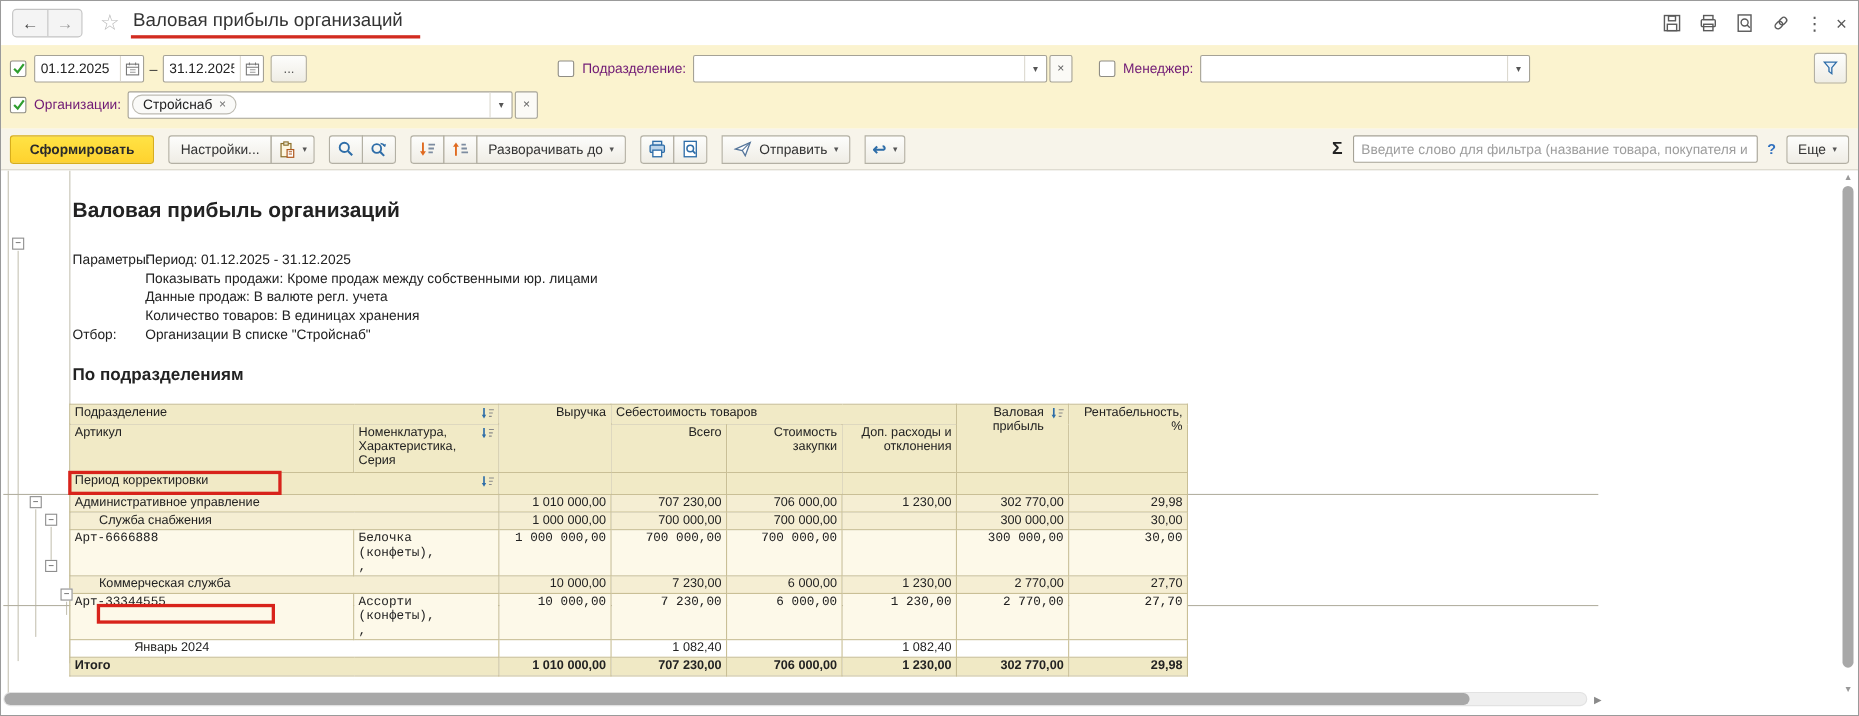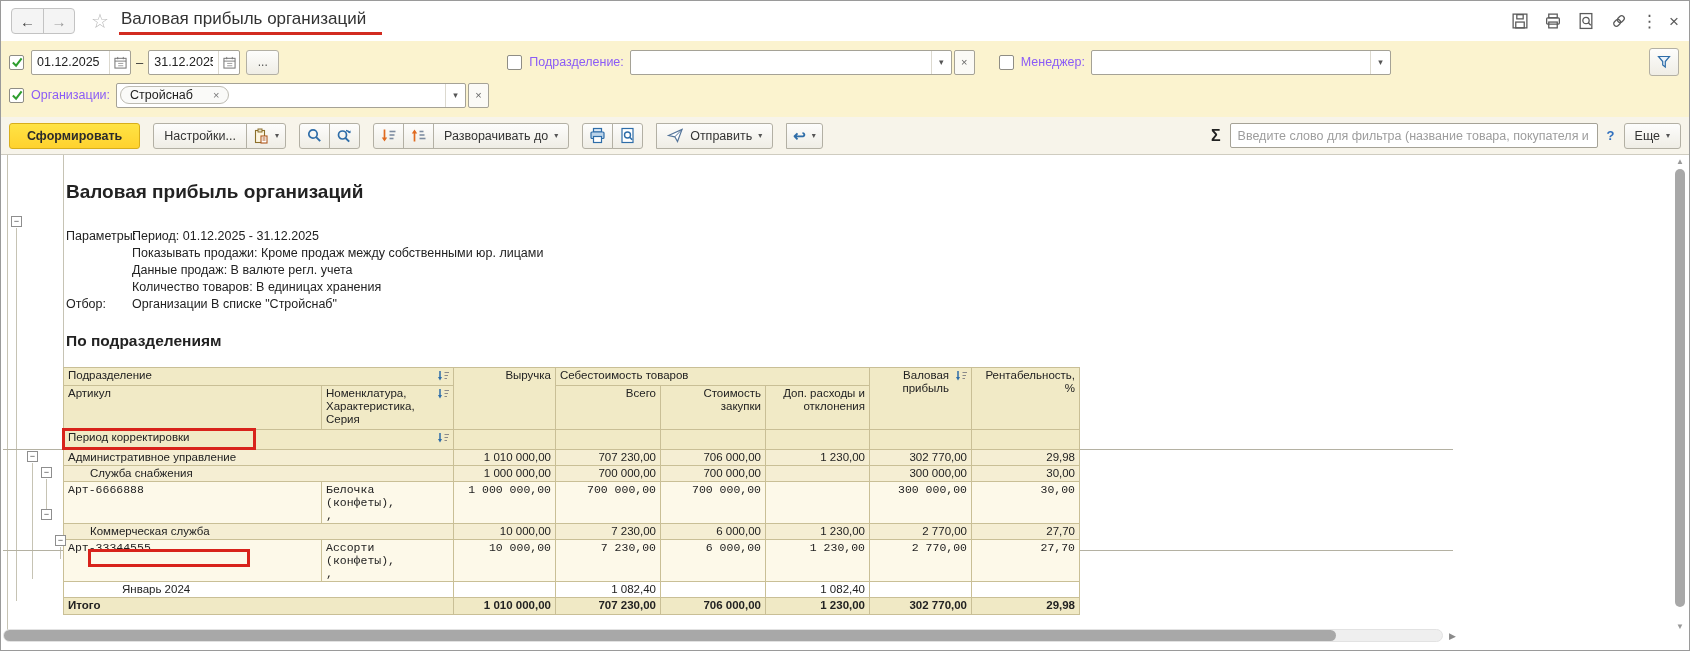--- a/index.html
+++ b/index.html
@@ -19,32 +19,32 @@
   .tb-ic { width:22px; height:22px; display:flex; align-items:center; justify-content:center; cursor:pointer; color:#5a5a5a; }
   .tb-ic svg { stroke:#5a5a5a; fill:none; stroke-width:1.2; }
   .glyph-ic { font-size:17px; color:#5a5a5a; line-height:1; }
 
   
   .filter-panel { background:#fbf3cf; padding:7px 8px 8px 8px; flex:none; }
   .f-row { display:flex; align-items:center; height:28px; }
   .f-row + .f-row { margin-top:5px; }
   .chk { width:15px; height:15px; background:#fff; border:1px solid #8f8d85; border-radius:2px;
          display:flex; align-items:center; justify-content:center; margin-right:7px; flex:none; cursor:pointer; }
-  .f-label { font-size:12.5px; color:#8b5cf6; margin-right:6px; white-space:nowrap; }
+  .f-label { font-size:12.5px; color:#701a75; margin-right:6px; white-space:nowrap; }
   .field { display:flex; align-items:center; background:#fff; border:1px solid #a5a296; border-radius:2px; height:25px; }
   .field input { border:none; outline:none; font-family:inherit; font-size:12.5px; color:#222; padding:0 5px; width:100%; height:100%; background:transparent; }
   .cal-btn { width:21px; height:100%; display:flex; align-items:center; justify-content:center; border-left:1px solid #dcd9cf; cursor:pointer; flex:none; }
   .combo-arrow { width:20px; height:100%; display:flex; align-items:center; justify-content:center;
                  border-left:1px solid #dcd9cf; color:#555; font-size:9px; cursor:pointer; flex:none; }
   .sq-btn { width:21px; height:25px; border:1px solid #a5a296; background:#fbfaf6; border-radius:2px;
             margin-left:2px; font-size:11px; color:#666; display:flex; align-items:center; justify-content:center; cursor:pointer; flex:none; }
   .dash { font-size:13px; color:#333; margin:0 5px; }
   .dots-btn { width:33px; height:25px; margin-left:6px; border:1px solid #b3b0a4; border-radius:3px;
               background:linear-gradient(#fdfdfc,#efede5); font-size:12px; color:#555; display:flex; align-items:center; justify-content:center; cursor:pointer; }
-  .chip { display:flex; align-items:center; gap:20px; border:1px solid #bdbbb2; border-radius:10px; background:#fafaf8;
+  .chip { display:flex; align-items:center; gap:6px; border:1px solid #bdbbb2; border-radius:10px; background:#fafaf8;
           padding:1px 9px; font-size:12.5px; color:#222; margin-left:3px; white-space:nowrap; }
   .chip-x { color:#777; font-size:11px; cursor:pointer; }
   .funnel-btn { width:30px; height:28px; border:1px solid #b3b0a4; border-radius:3px; background:linear-gradient(#fdfdfc,#efede5);
                 display:flex; align-items:center; justify-content:center; margin-left:auto; margin-right:2px; cursor:pointer; }
 
   
   .toolbar { height:38px; background:#f7f4ea; border-bottom:1px solid #cfccc0; display:flex; align-items:center; padding:0 8px; flex:none;justify-content:space-between; }
   .btn { height:26px; background:linear-gradient(#fdfdfc,#efede5); border:1px solid #b3b0a4; border-radius:3px;
          padding:0 10px; font-size:12.5px; color:#333; display:flex; align-items:center; gap:6px; cursor:pointer; white-space:nowrap; font-family:inherit; }
   .btn-generate { background:linear-gradient(#ffe345,#ffd22e); border-color:#d8ae1c; font-weight:bold; padding:0 17px; color:#2b2b2b; }

